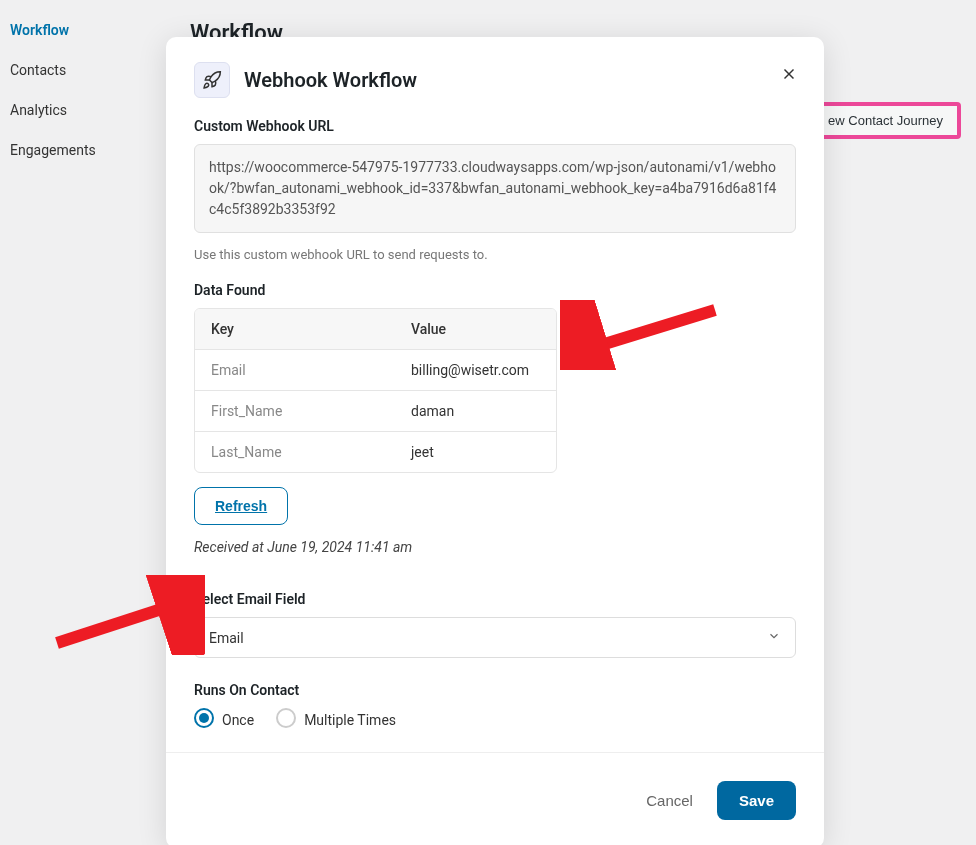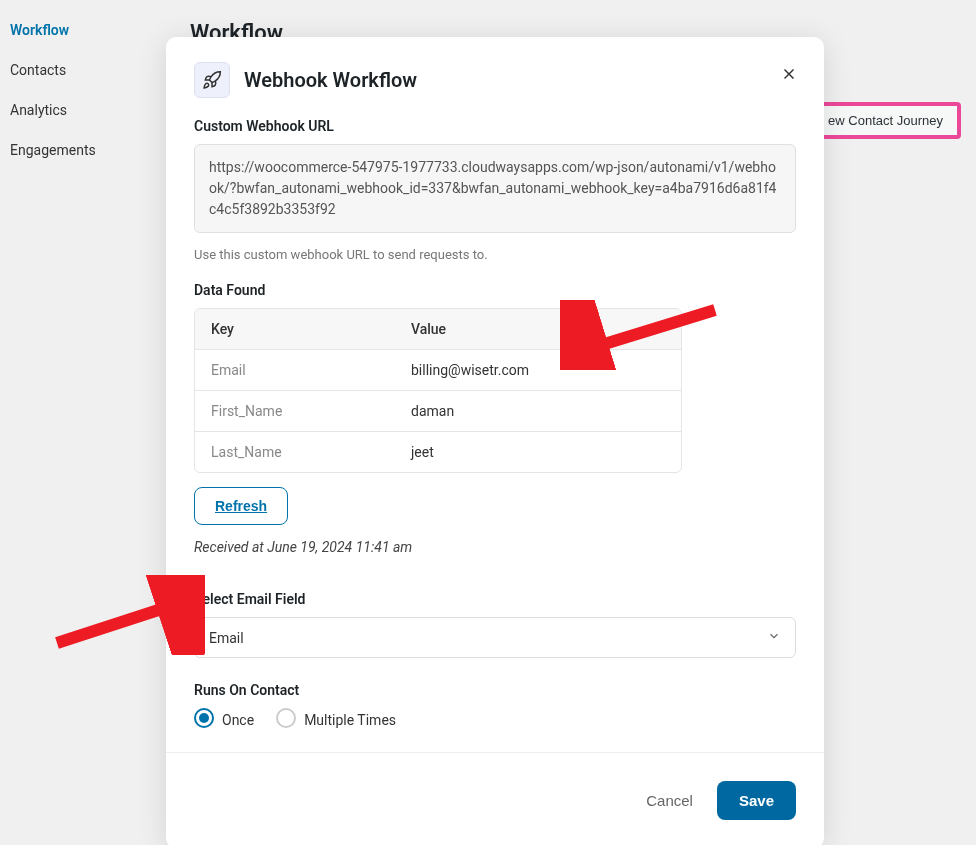--- a/index.html
+++ b/index.html
@@ -139,21 +139,21 @@
       font-size: 13px;
       color: #777;
       margin-top: 10px;
       margin-bottom: 20px;
     }
     
     .data-table {
       border: 1px solid #e5e5e5;
       border-radius: 6px;
       overflow: hidden;
-      width: 488px;
+      width: 363px;
       margin-bottom: 14px;
     }
     
     .data-row {
       display: flex;
       border-bottom: 1px solid #e5e5e5;
     }
     
     .data-row:last-child {
       border-bottom: none;

